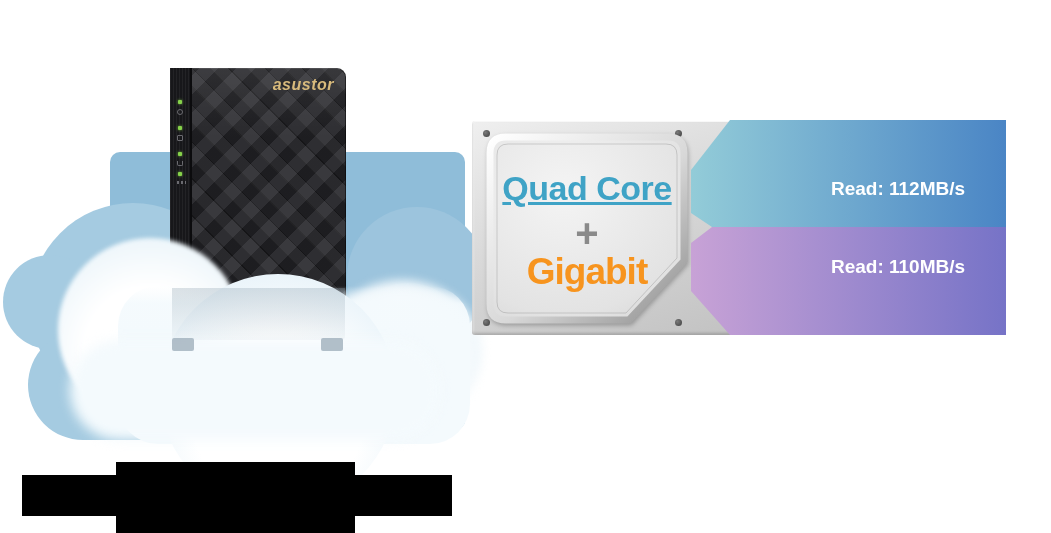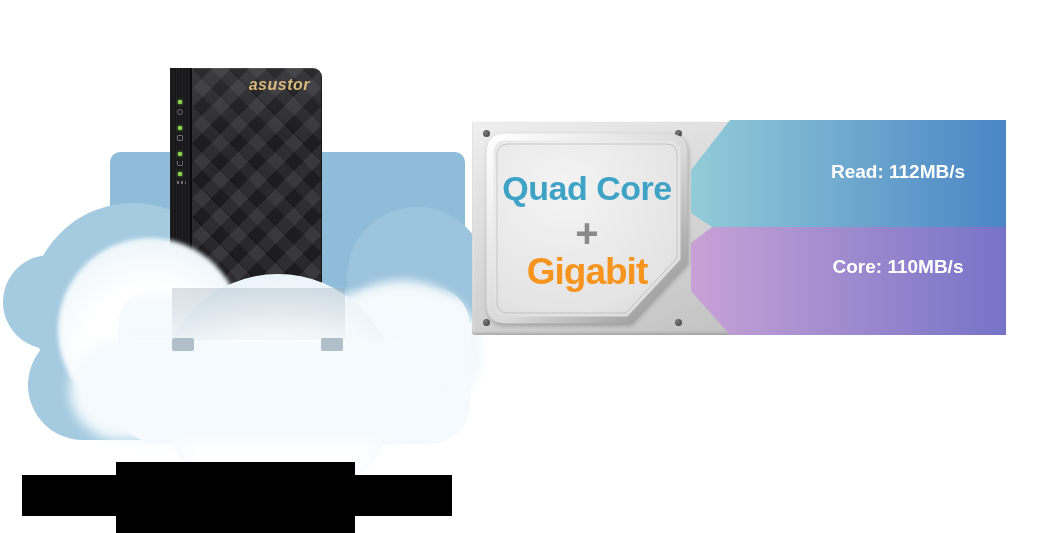--- a/index.html
+++ b/index.html
@@ -12,21 +12,21 @@
   
   .cloud-shape{position:absolute;border-radius:50%;}
   .c-band{left:110px;top:152px;width:355px;height:278px;border-radius:10px;background:var(--cloud-blue);}
   .c-left{left:30px;top:203px;width:206px;height:206px;background:var(--cloud-blue2);}
   .c-bump{left:3px;top:255px;width:94px;height:94px;background:var(--cloud-blue2);}
   .c-right-hi{left:347px;top:207px;width:140px;height:140px;background:var(--cloud-blue3);}
   .c-right-low{left:346px;top:283px;width:124px;height:124px;background:var(--cloud-blue2);}
   .c-base{left:28px;top:330px;width:402px;height:110px;border-radius:55px;background:var(--cloud-blue2);}
 
   
-  .nas{left:170px;top:68px;width:152px;height:240px;}
+  .nas{left:170px;top:68px;width:176px;height:240px;}
   .nas-side{
     position:absolute;left:0;top:0;width:20px;height:100%;
     background:repeating-linear-gradient(90deg,rgba(255,255,255,.05) 0 1px,rgba(0,0,0,0) 1px 3px),#17171a;
     border-right:2px solid #0b0b0d;
   }
   .led{position:absolute;left:8px;width:4px;height:4px;border-radius:1px;
     background:var(--led-green);box-shadow:0 0 3px rgba(134,210,74,.8);}
   .glyph{position:absolute;left:7px;width:6px;height:6px;border:1px solid #6b6b70;box-sizing:border-box;}
   .g-power{border-radius:50%;}
   .g-disk{border-radius:1px;}
@@ -74,37 +74,37 @@
     left:472px;top:121px;width:266px;height:214px;border-radius:3px;
     background:linear-gradient(160deg,#efefef 0%,#d9d9d9 45%,#c2c2c2 100%);
     box-shadow:inset 0 1px 0 #f8f8f8, inset 0 -2px 3px rgba(0,0,0,.18),
                inset 2px 0 2px rgba(255,255,255,.4), inset -1px 0 2px rgba(0,0,0,.1);
   }
   .screw{position:absolute;width:7px;height:7px;border-radius:50%;
     background:radial-gradient(circle at 35% 35%,#7a7a7a,#3e3e3e);}
   .chip-inner-svg{left:486px;top:133px;filter:drop-shadow(1px 2px 2px rgba(0,0,0,.25));}
   .chip-labels{left:490px;top:133px;width:194px;height:187px;text-align:center;}
   .chip-line1{position:absolute;left:0;width:100%;top:35px;
-    font-size:34px;line-height:40px;font-weight:bold;letter-spacing:-.5px;color:var(--chip-teal);}
+    font-size:34px;line-height:40px;font-weight:bold;letter-spacing:-.5px;color:var(--chip-teal);text-decoration:underline;}
   .chip-plus{position:absolute;left:0;width:100%;top:79px;
     font-size:40px;line-height:42px;font-weight:bold;color:var(--chip-plus-gray);}
   .chip-line2{position:absolute;left:0;width:100%;top:117px;
     font-size:37px;line-height:44px;font-weight:bold;letter-spacing:-1px;color:var(--chip-orange);}
 
   
   .banner{position:absolute;left:690px;width:316px;}
   .banner-read{top:120px;height:107px;
     background:linear-gradient(90deg,var(--read-start),var(--read-end));
     clip-path:polygon(40px 0,100% 0,100% 100%,22px 100%,1px 93px,1px 50px);}
   .banner-write{top:227px;height:108px;
     background:linear-gradient(90deg,var(--write-start),var(--write-end));
     clip-path:polygon(22px 0,100% 0,100% 100%,40px 100%,1px 64px,1px 16px);}
   .banner-label{position:absolute;left:110px;width:196px;text-align:center;
     font-size:19px;line-height:22px;font-weight:bold;color:var(--banner-text);}
-  .banner-read .banner-label{top:41px;}
+  .banner-read .banner-label{top:58px;}
   .banner-write .banner-label{top:29px;}
 
   
   .redact{position:absolute;background:var(--redact-black);}
   .redact-bar{left:22px;top:475px;width:430px;height:41px;}
   .redact-block{left:116px;top:462px;width:239px;height:71px;}
 </style>
 </head>
 <body>
 
@@ -173,19 +173,19 @@
       <div class="chip-line1">Quad Core</div>
       <div class="chip-plus">+</div>
       <div class="chip-line2">Gigabit</div>
     </div>
   </div>
 
   <div class="banner banner-read">
     <div class="banner-label">Read: 112MB/s</div>
   </div>
   <div class="banner banner-write">
-    <div class="banner-label">Core: 110MB/s</div>
+    <div class="banner-label">Read: 110MB/s</div>
   </div>
 
   <div class="redact redact-bar"></div>
   <div class="redact redact-block"></div>
 
 </div>
 
 </body></html>

